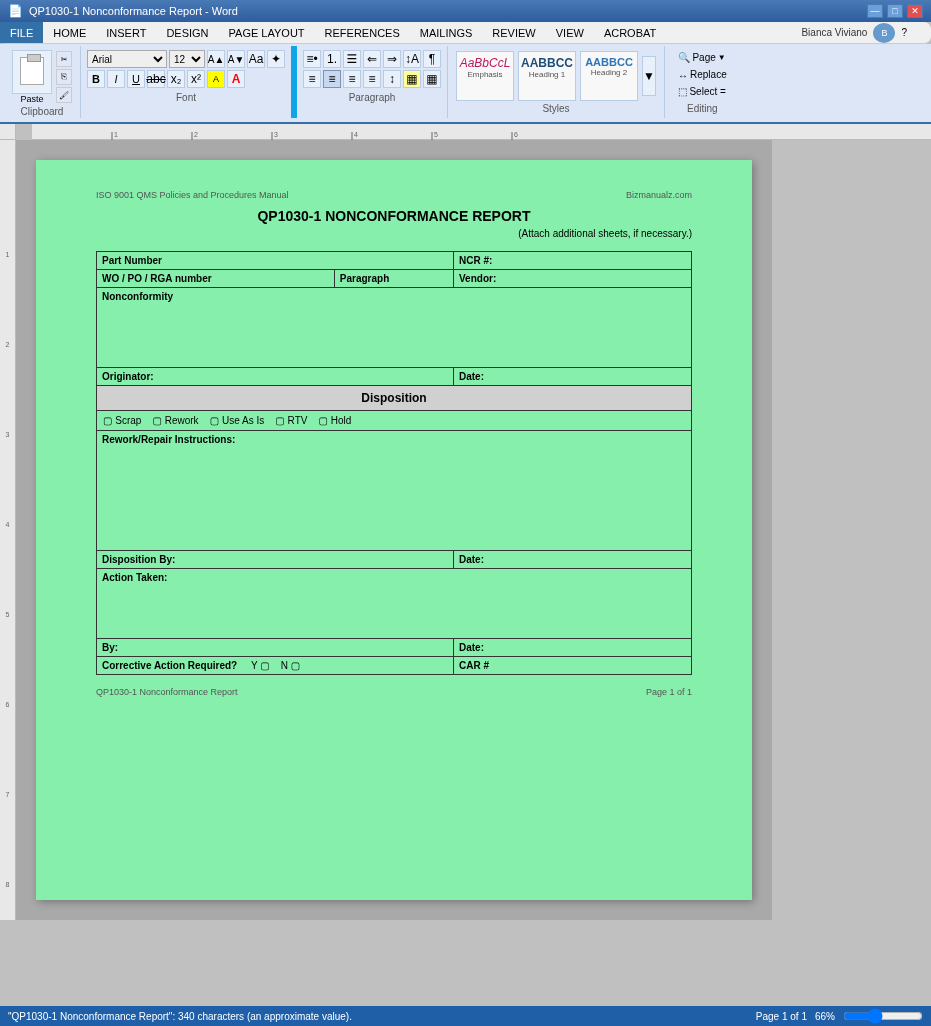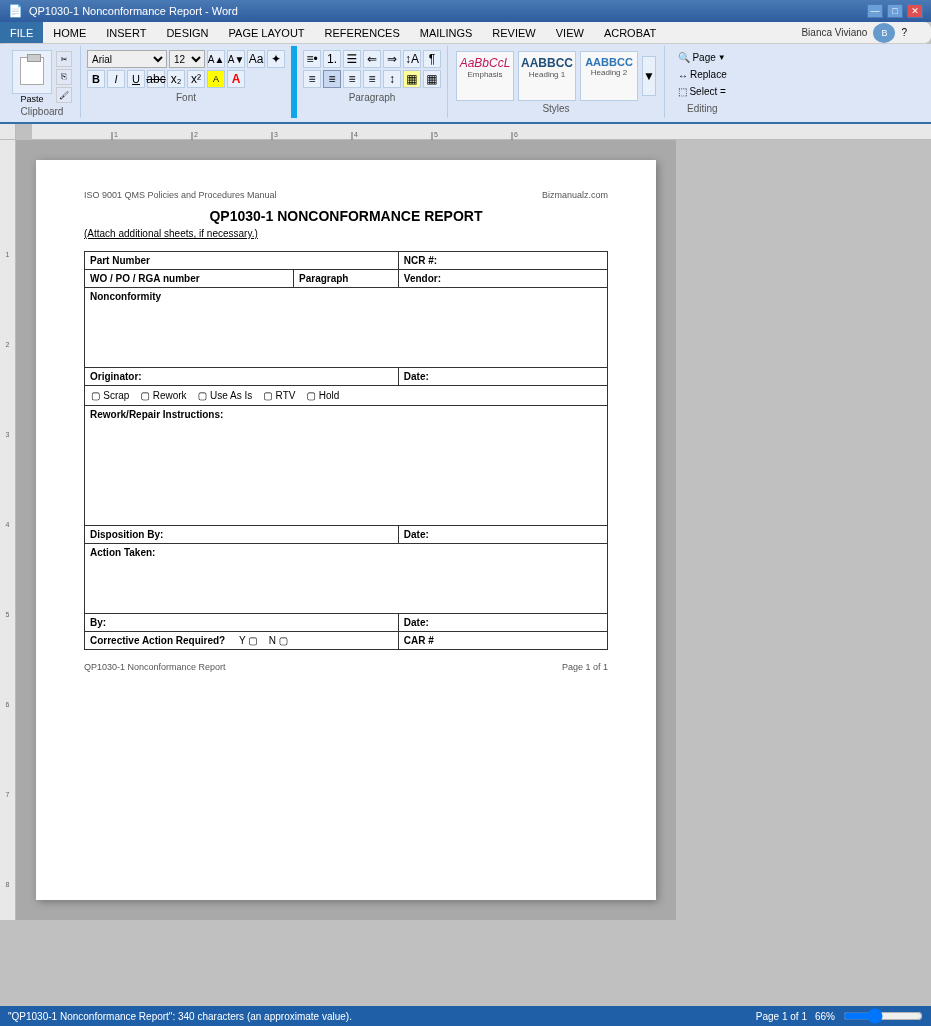--- a/index.html
+++ b/index.html
@@ -142,47 +142,46 @@
     .doc-area {
       background: #a9a9a9;
       display: flex;
       justify-content: center;
       padding: 20px;
       min-height: 780px;
     }
 
     
     .page {
-      background: #ffffff;
-      width: 620px;
-      padding: 30px 48px;
+      background: #86efac;
+      width: 716px;
+      padding: 30px 60px;
       box-shadow: 2px 2px 8px rgba(0,0,0,0.3);
       font-size: 11px;
     }
 
     .page-header {
       display: flex;
       justify-content: space-between;
       margin-bottom: 8px;
       font-size: 9px;
       color: #555;
     }
 
     .doc-title {
       text-align: center;
       font-size: 14px;
       font-weight: bold;
       margin-bottom: 4px;
     }
 
     .doc-subtitle {
-      text-align: left;
+      text-align: right;
       font-size: 10px;
       margin-bottom: 12px;
-      text-decoration: underline;
     }
 
     
     .form-table {
       width: 100%;
       border-collapse: collapse;
       font-size: 10px;
     }
     .form-table td, .form-table th {
       border: 1px solid #333;
@@ -460,20 +459,23 @@
 
         <tr class="tall-row">
           <td colspan="5" class="field-label">Nonconformity</td>
         </tr>
 
         <tr>
           <td colspan="3" class="field-label">Originator:</td>
           <td colspan="2" class="field-label">Date:</td>
         </tr>
 
+        <tr class="section-header">
+          <td colspan="5">Disposition</td>
+        </tr>
 
         <tr class="checkbox-row">
           <td colspan="5">
             <span>▢</span>
             <span>Scrap</span>
             &nbsp;&nbsp;
             <span>▢</span>
             <span>Rework</span>
             &nbsp;&nbsp;
             <span>▢</span>

